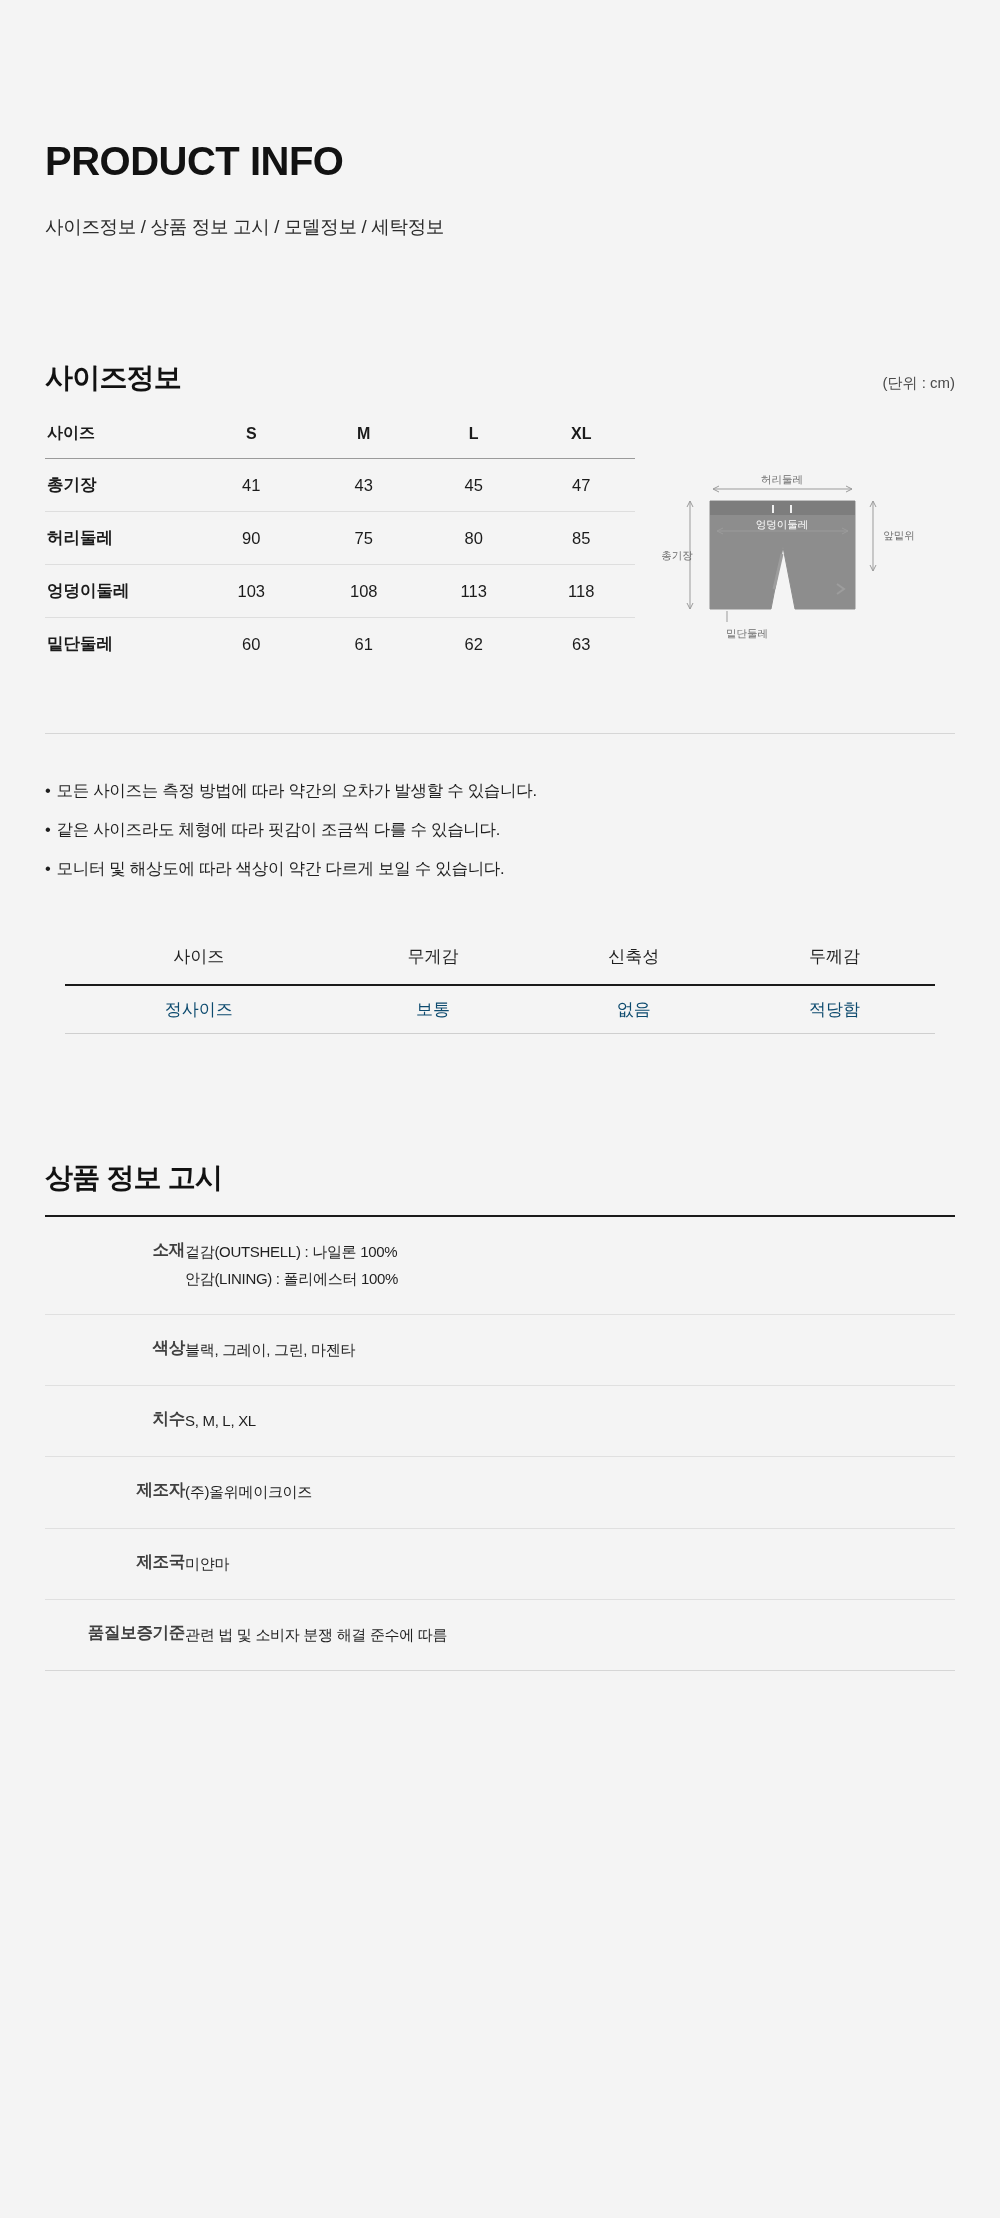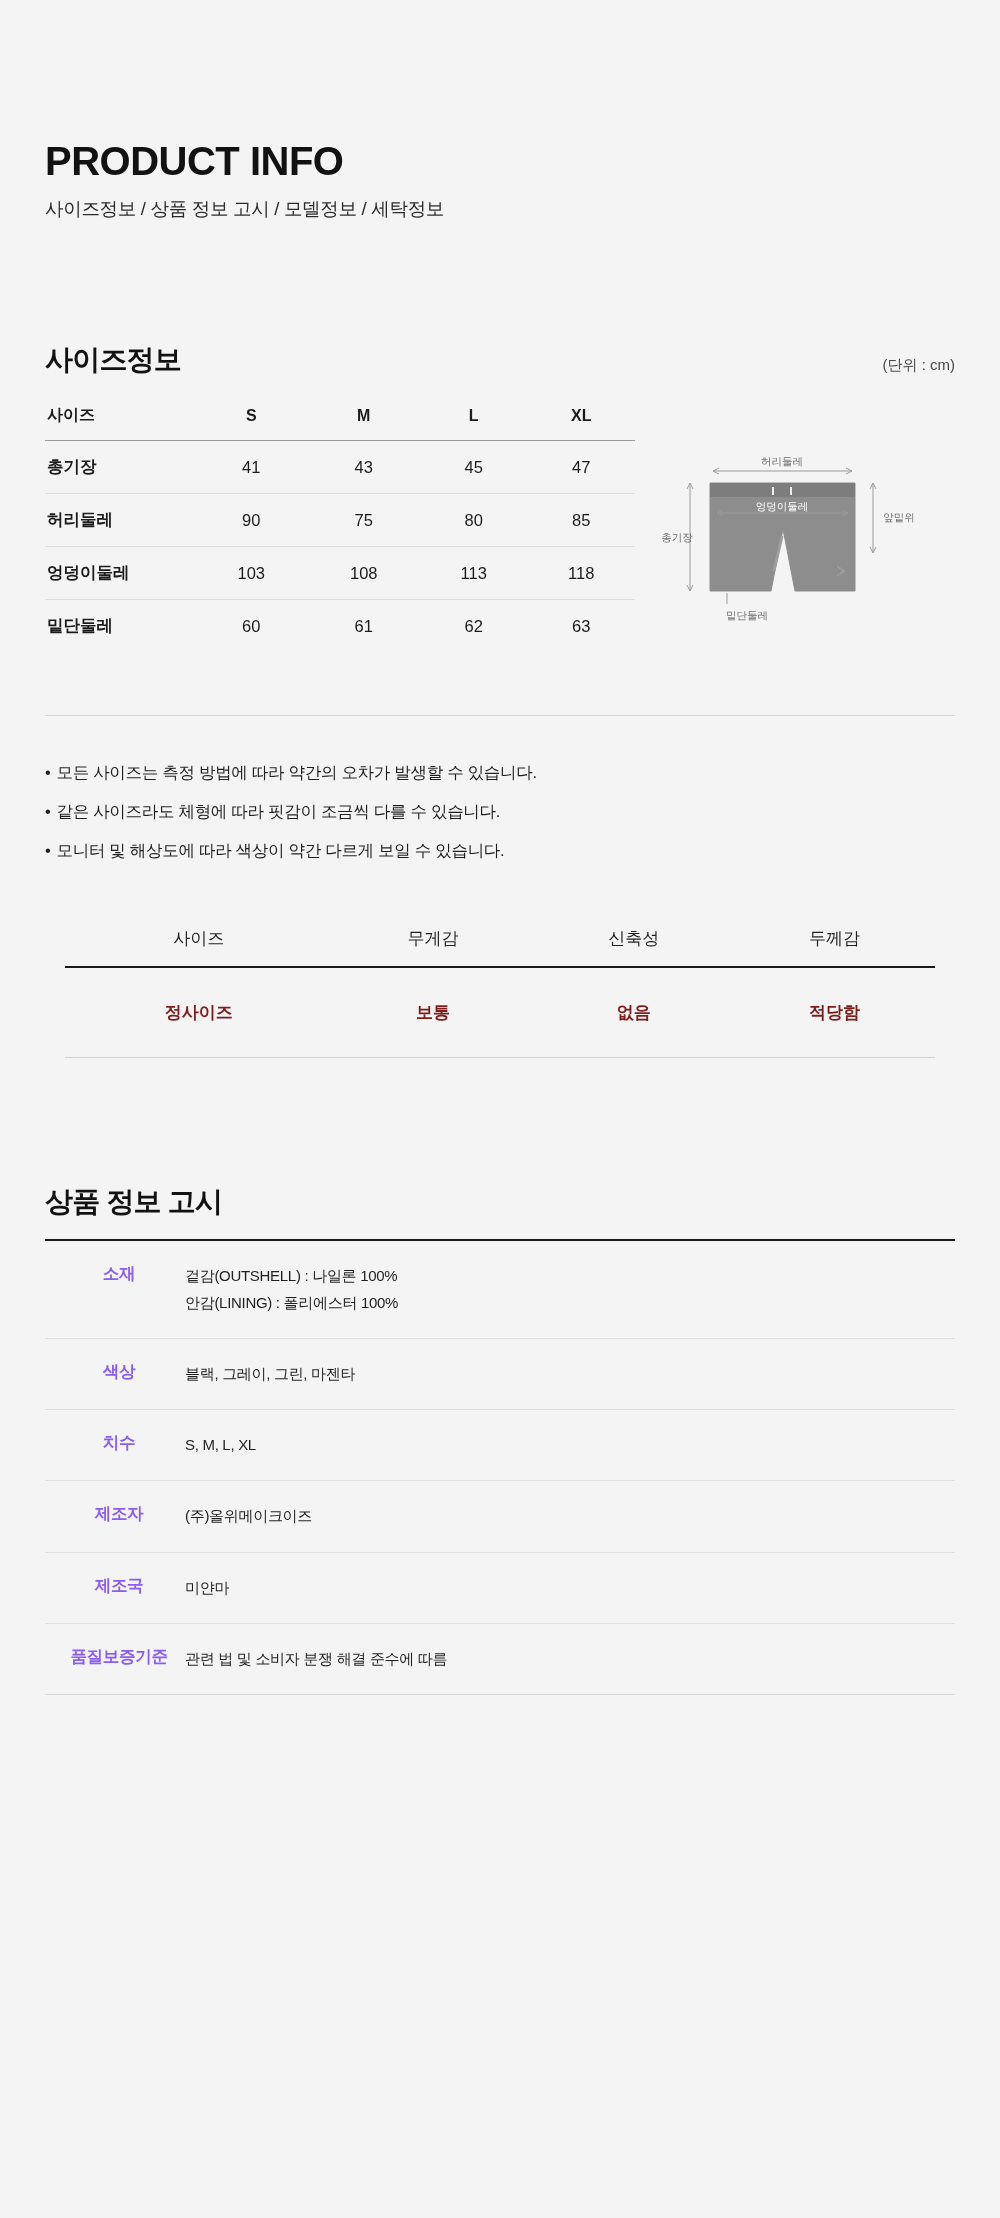--- a/index.html
+++ b/index.html
@@ -24,21 +24,21 @@
   
   .header { padding-top: 140px; }
   .header-title {
     font-size: 40px;
     font-weight: 800;
     letter-spacing: -0.5px;
     color: #121212;
     line-height: 1.05;
   }
   .header-sub {
-    margin-top: 14px;
+    margin-top: 32px;
     font-size: 18.5px;
     color: #2b2b2b;
     font-weight: 400;
     letter-spacing: -0.3px;
   }
 
   
   .section {
     margin-top: 120px;
   }
@@ -126,47 +126,47 @@
   table.fit th {
     font-size: 17px;
     font-weight: 400;
     color: #1f1f1f;
     padding: 10px 0 16px 0;
     text-align: center;
   }
   table.fit thead tr { border-bottom: 2px solid #1a1a1a; }
   table.fit td {
     font-size: 17px;
-    font-weight: 700;
-    color: #7f1d1d;
-    padding: 33px 0;
+    font-weight: 400;
+    color: #0c4a6e;
+    padding: 12px 0;
     text-align: center;
   }
   table.fit tbody tr { border-bottom: 1px solid #cfcfcf; }
 
   
   .notice-section { margin-top: 125px; }
   .notice-rule {
     border-top: 2px solid #1a1a1a;
     margin-top: 18px;
   }
   table.notice {
     border-collapse: collapse;
     width: 100%;
     margin-top: 0;
   }
   table.notice tr { border-bottom: 1px solid #e0e0e0; }
   table.notice tr:last-child { border-bottom: 1px solid #d6d6d6; }
   table.notice th {
     width: 140px;
-    text-align: center;
+    text-align: right;
     vertical-align: top;
     font-size: 16.5px;
     font-weight: 700;
-    color: #8b5cf6;
+    color: #404040;
     padding: 22px 0 22px 8px;
     letter-spacing: -0.3px;
     font-family: Liberation Serif, serif;
   }
   table.notice td {
     font-size: 15px;
     color: #1f1f1f;
     padding: 22px 0;
     vertical-align: top;
     letter-spacing: -0.3px;

